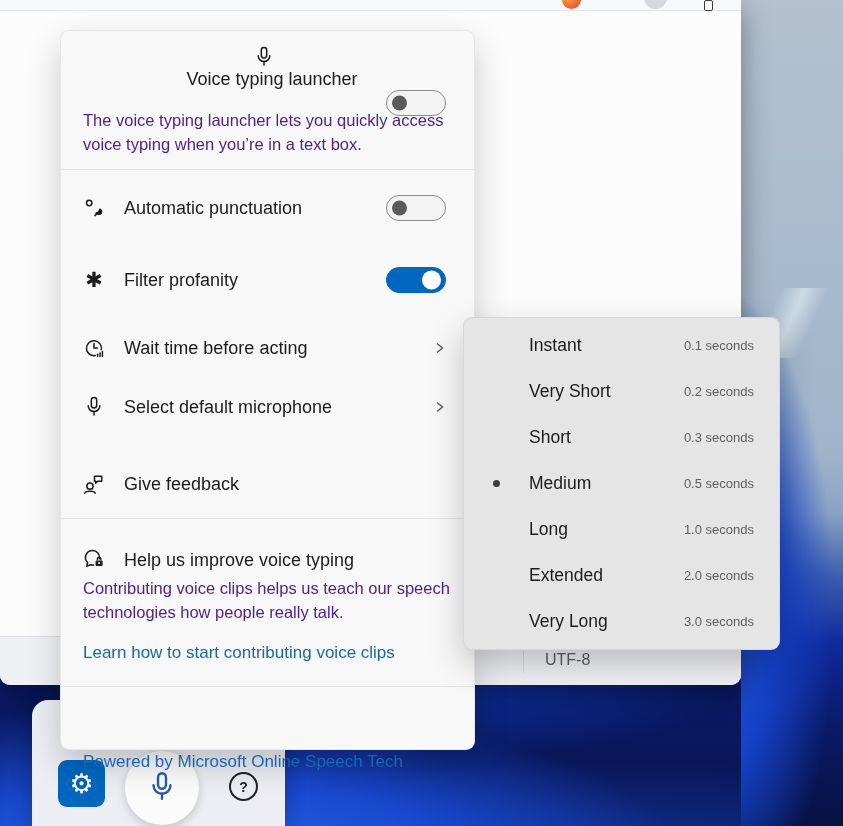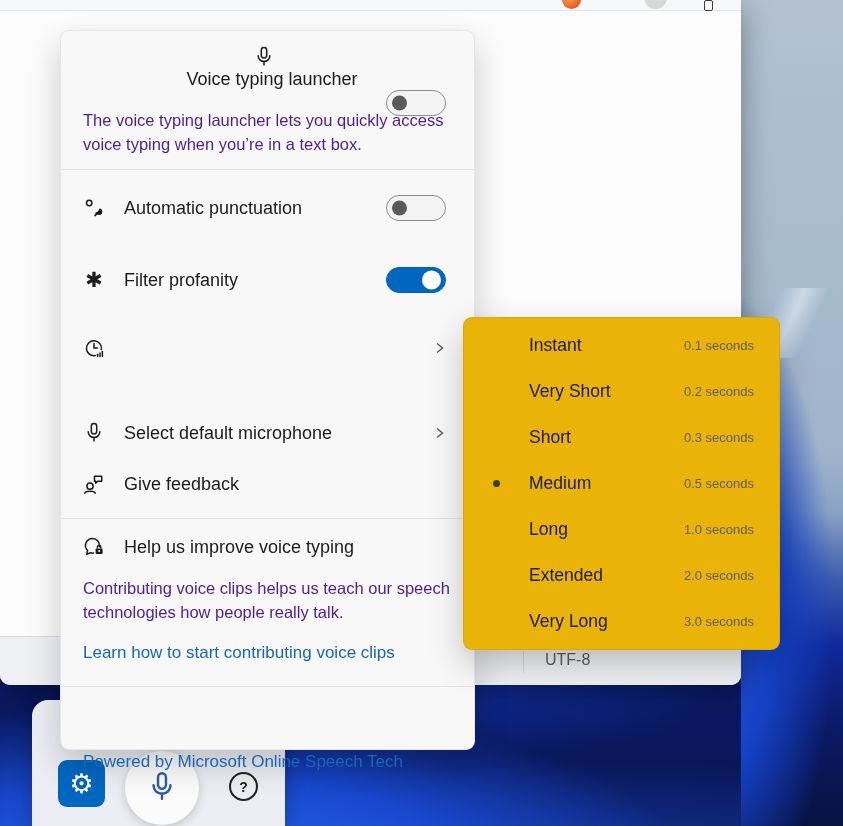--- a/index.html
+++ b/index.html
@@ -58,21 +58,21 @@
 
   
   .toggle{margin-left:auto;width:60px;height:26px;border-radius:14px;background:#f3f3f3;border:1px solid #8c8c8c;position:relative;flex:none;cursor:pointer;box-sizing:border-box;}
   .toggle .knob{position:absolute;left:5px;top:50%;transform:translateY(-50%);width:15px;height:15px;border-radius:50%;background:#5a5a5a;}
   .toggle.on{background:#0067c0;border-color:#0067c0;}
   .toggle.on .knob{left:auto;right:4px;width:19px;height:19px;background:#fff;}
 
   .asterisk-glyph{font-family:"DejaVu Sans",sans-serif;font-size:21px;line-height:1;color:#1b1b1b;}
 
   
-  .submenu{position:absolute;left:463px;top:317px;width:317px;height:333px;background:#eab308;
+  .submenu{position:absolute;left:463px;top:317px;width:317px;height:333px;background:#e5e5e5;
     border:1px solid rgba(0,0,0,.06);border-radius:9px;box-shadow:0 14px 34px rgba(0,0,0,.22);
     display:flex;flex-direction:column;padding:5px 0;box-sizing:border-box;z-index:5;}
   .sm-row{flex:1;display:flex;align-items:center;padding:0 25px 0 20px;cursor:pointer;}
   .sm-dot{width:25px;display:flex;justify-content:center;align-items:center;flex:none;}
   .sm-dot i{width:7px;height:7px;border-radius:50%;background:#3c3c3c;visibility:hidden;}
   .sm-row.selected .sm-dot i{visibility:visible;}
   .sm-label{margin-left:20px;font-size:17.5px;color:#1b1b1b;}
   .sm-value{margin-left:auto;font-size:13px;color:#5f5f5f;}
 </style>
 </head>
@@ -160,28 +160,29 @@
     <div class="f-row" style="top:283px;height:68px;">
       <span class="f-icon">
         <svg width="24" height="24" viewBox="0 0 24 24" fill="none" stroke="#1b1b1b" stroke-width="1.5" stroke-linecap="round">
           <path d="M19.3 13.6a7.5 7.5 0 1 0-6 6"></path>
           <path d="M12 7.5V12h3.4"></path>
           <line x1="15.6" y1="18.2" x2="15.6" y2="20.4"></line>
           <line x1="18" y1="17" x2="18" y2="20.4"></line>
           <line x1="20.4" y1="15.6" x2="20.4" y2="20.4"></line>
         </svg>
       </span>
+      <span class="f-label">Wait time before acting</span>
       <span class="chev">
         <svg width="13" height="14" viewBox="0 0 13 14" fill="none" stroke="currentColor" stroke-width="1.5">
             <path d="M4 2.5 L9.5 7 L4 11.5"></path>
           </svg>
       </span>
     </div>
 
-    <div class="f-row" style="top:368px;height:68px;text-align:right;">
+    <div class="f-row" style="top:342px;height:68px;text-align:right;">
       <span class="f-icon">
         <svg width="24" height="24" viewBox="0 0 24 24" fill="none" stroke="currentColor" stroke-width="1.5" stroke-linecap="round">
           <rect x="9.3" y="2.5" width="5.4" height="10.5" rx="2.7"></rect>
           <path d="M6.2 10.8a5.8 5.8 0 0 0 11.6 0"></path>
           <line x1="12" y1="16.6" x2="12" y2="20"></line>
         </svg>
       </span>
       <span class="f-label">Select default microphone</span>
       <span class="chev">
         <svg width="13" height="14" viewBox="0 0 13 14" fill="none" stroke="currentColor" stroke-width="1.5">
@@ -196,21 +197,21 @@
           <circle cx="8" cy="14.2" r="3.1"></circle>
           <path d="M2.8 21.3c1.1-2.6 9.3-2.6 10.4 0"></path>
           <path d="M12.5 4.2h7.2v5h-4l-2 2v-2h-1.2z"></path>
         </svg>
       </span>
       <span class="f-label">Give feedback</span>
     </div>
 
     <div class="divider" style="top:487px;"></div>
 
-    <div class="f-row" style="top:492px;height:48px;">
+    <div class="f-row" style="top:492px;height:48px;align-items:flex-end;">
       <span class="f-icon">
         <svg width="24" height="24" viewBox="0 0 24 24" fill="none">
           <path d="M10.5 3.5a7 7 0 0 1 6.9 8.2M10.5 3.5a7 7 0 0 0-4.9 12l-.8 3.6 3.8-1.3a7 7 0 0 0 2.9.3" stroke="#1b1b1b" stroke-width="1.5" stroke-linecap="round"></path>
           <rect x="13.6" y="13.4" width="7" height="5.6" rx="1" fill="#1b1b1b"></rect>
           <path d="M15.4 13.2v-1.3a1.7 1.7 0 0 1 3.4 0v1.3" stroke="#1b1b1b" stroke-width="1.4" fill="none"></path>
           <circle cx="17.1" cy="16.1" r="1" fill="#fff"></circle>
         </svg>
       </span>
       <span class="f-label">Help us improve voice typing</span>
     </div>

